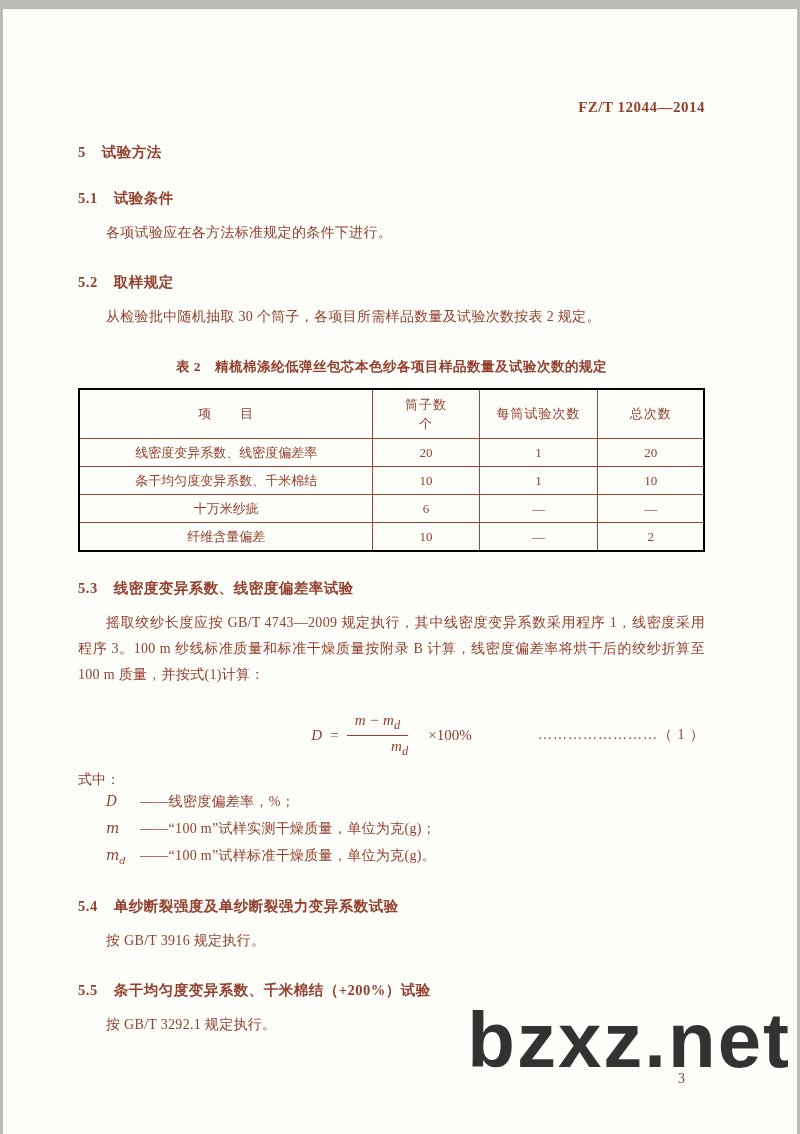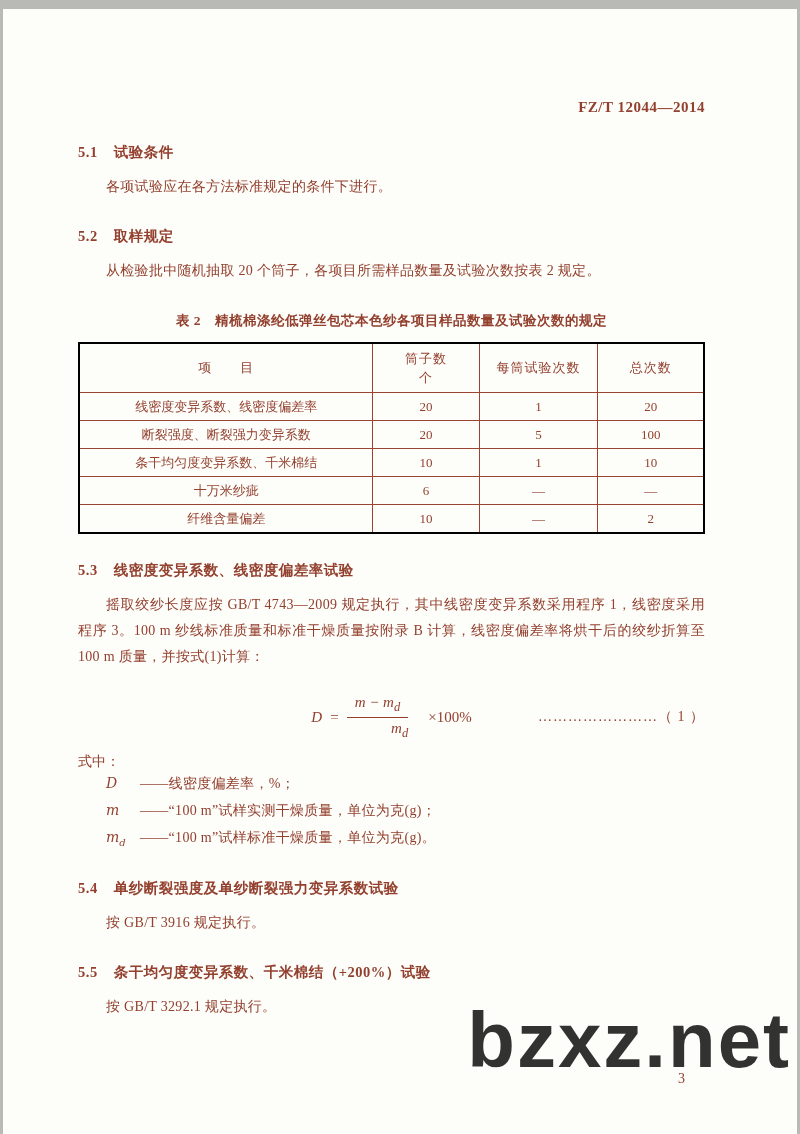--- a/index.html
+++ b/index.html
@@ -160,30 +160,33 @@
 </style>
 </head>
 <body>
 
 <div class="scan">
   <div class="page">
     <div class="content">
 
       <div class="doc-code">FZ/T 12044—2014</div>
 
+      <div class="heading">
+        <span class="h-num">5</span><span>试验方法</span>
+      </div>
 
       <div class="heading">
         <span class="h-num">5.1</span><span>试验条件</span>
       </div>
       <p class="para">各项试验应在各方法标准规定的条件下进行。</p>
 
       <div class="heading">
         <span class="h-num">5.2</span><span>取样规定</span>
       </div>
-      <p class="para">从检验批中随机抽取 20 个筒子，各项目所需样品数量及试验次数按表 2 规定。</p>
+      <p class="para">从检验批中随机抽取 30 个筒子，各项目所需样品数量及试验次数按表 2 规定。</p>
 
       <div class="tbl-caption">表 2　精梳棉涤纶低弹丝包芯本色纱各项目样品数量及试验次数的规定</div>
 
       <table class="t2">
         <thead>
           <tr>
             <th class="col-item">项　　目</th>
             <th class="col-bob">
               <div>筒子数</div>
               <div>个</div>
@@ -191,26 +194,20 @@
             <th class="col-per">每筒试验次数</th>
             <th class="col-tot">总次数</th>
           </tr>
         </thead>
         <tbody>
           <tr>
             <td class="data-cell">线密度变异系数、线密度偏差率</td>
             <td class="data-cell">20</td>
             <td class="data-cell">1</td>
             <td class="data-cell">20</td>
-          </tr>
-          <tr>
-            <td class="data-cell">断裂强度、断裂强力变异系数</td>
-            <td class="data-cell">20</td>
-            <td class="data-cell">5</td>
-            <td class="data-cell">100</td>
           </tr>
           <tr>
             <td class="data-cell">条干均匀度变异系数、千米棉结</td>
             <td class="data-cell">10</td>
             <td class="data-cell">1</td>
             <td class="data-cell">10</td>
           </tr>
           <tr>
             <td class="data-cell">十万米纱疵</td>
             <td class="data-cell">6</td>

